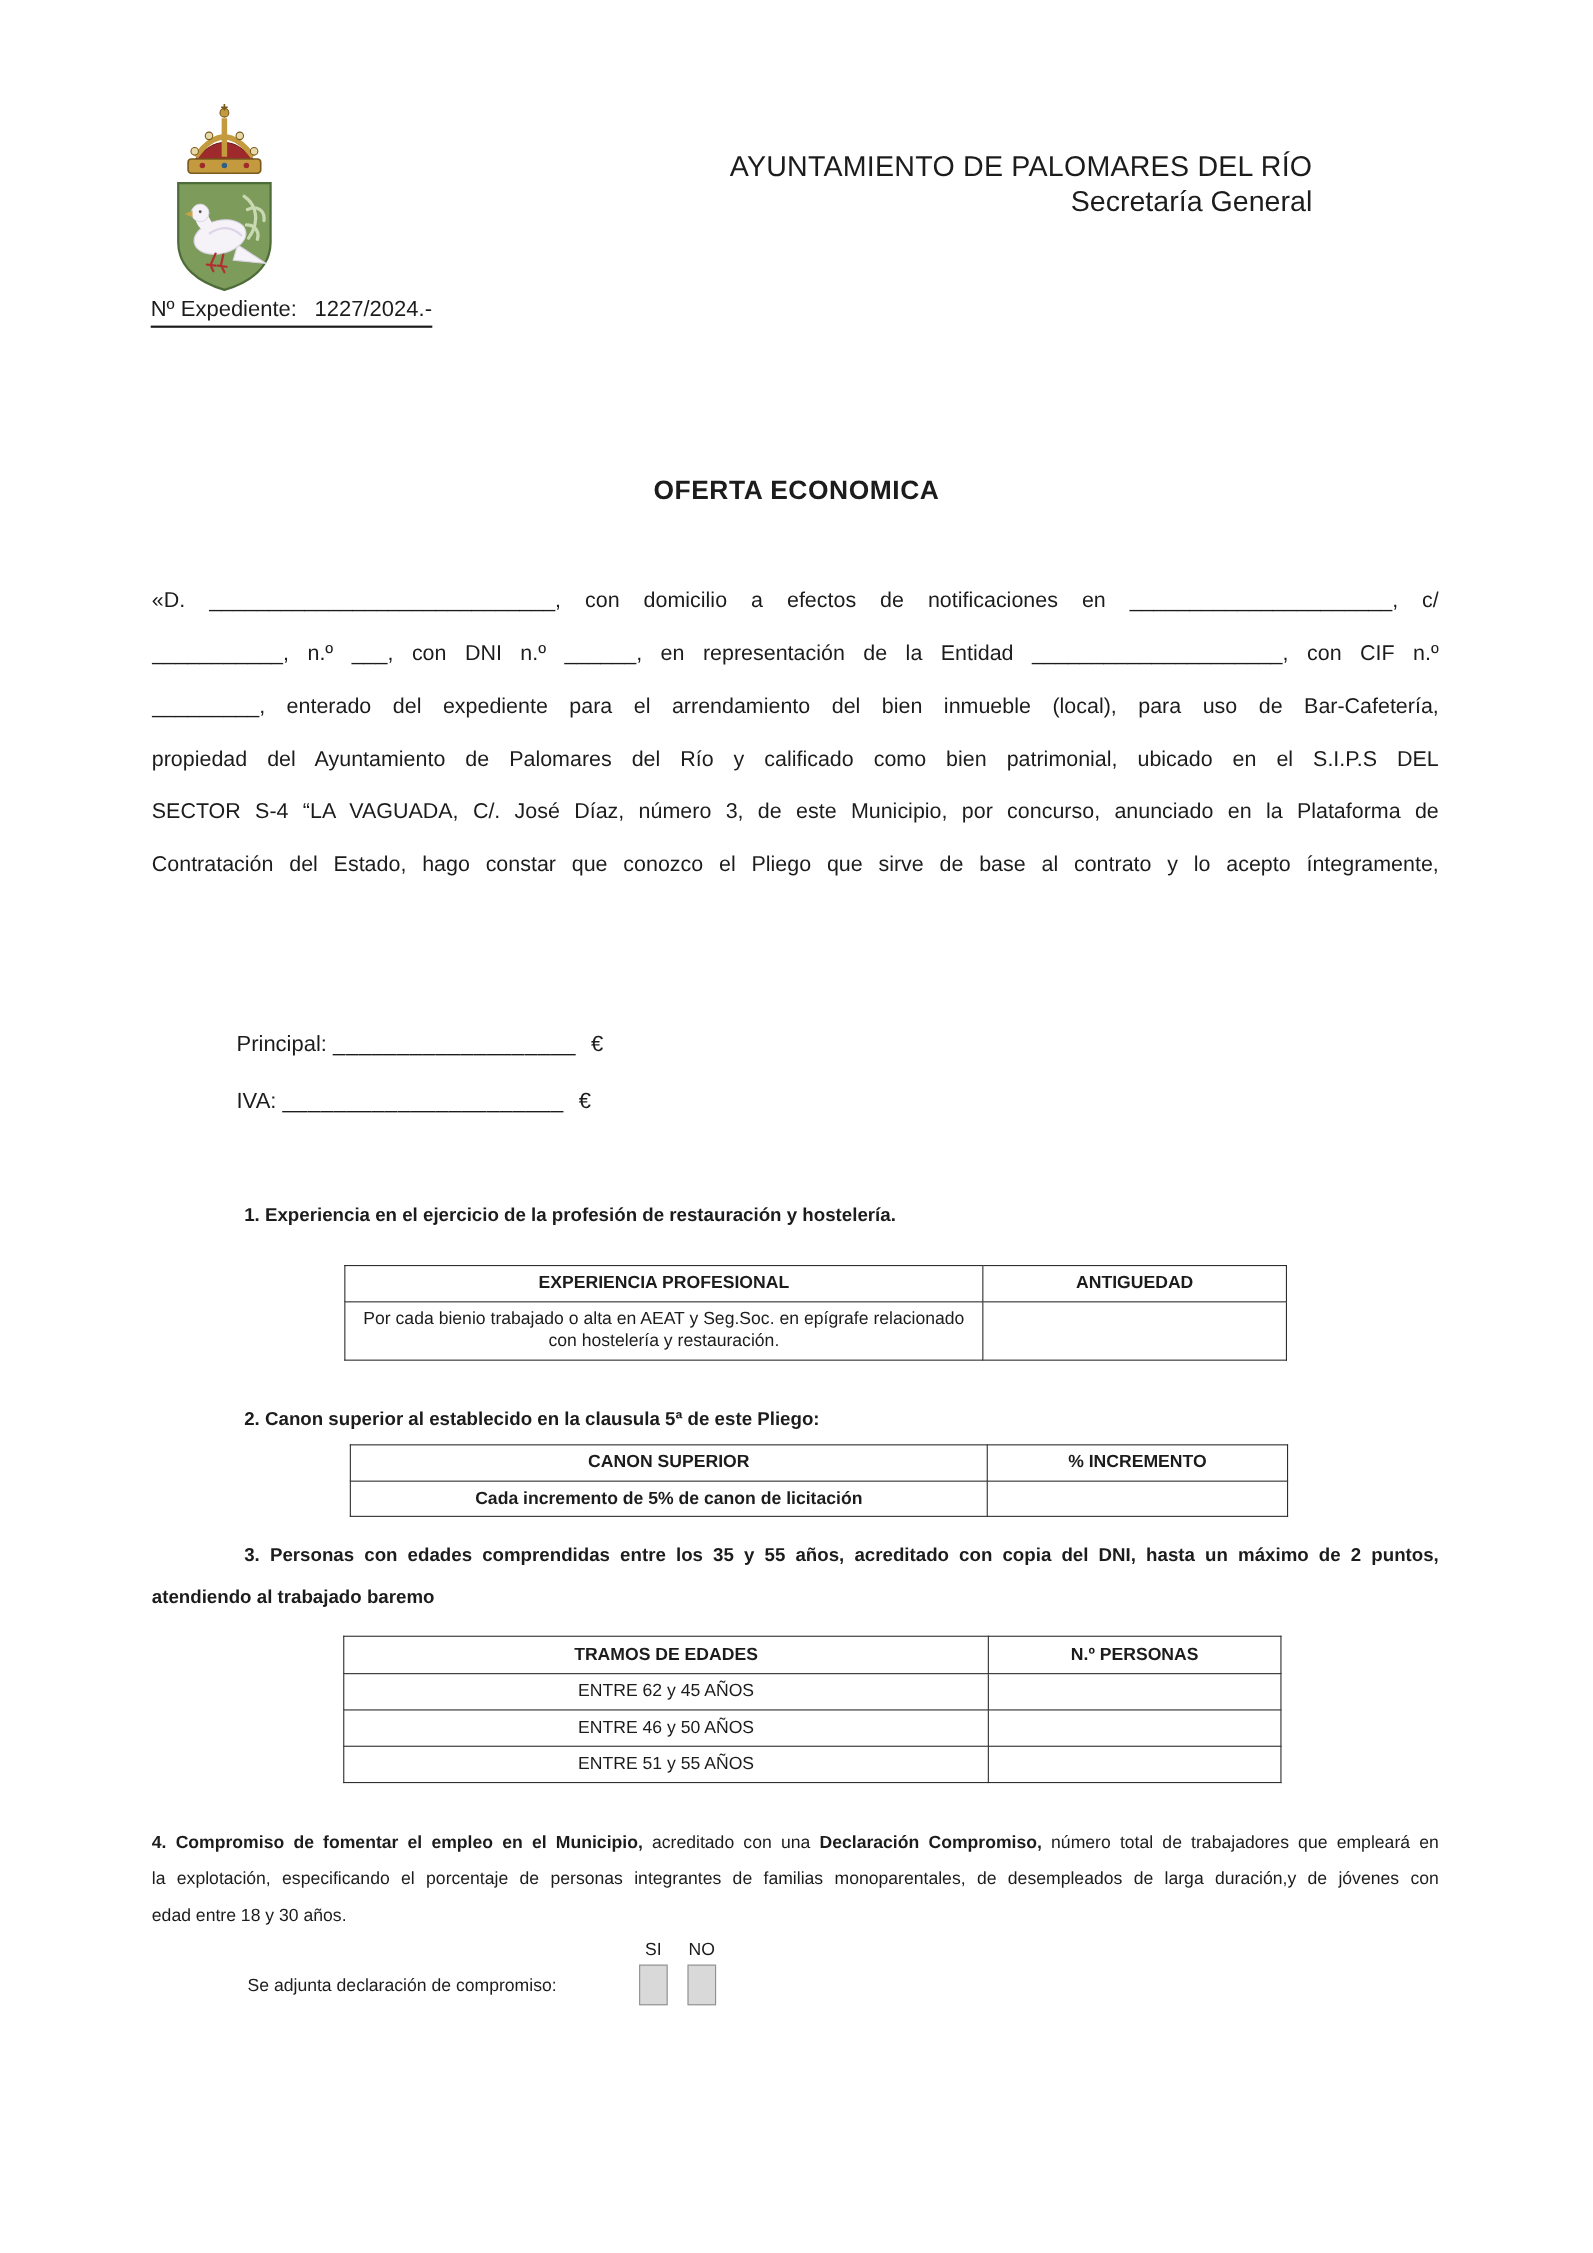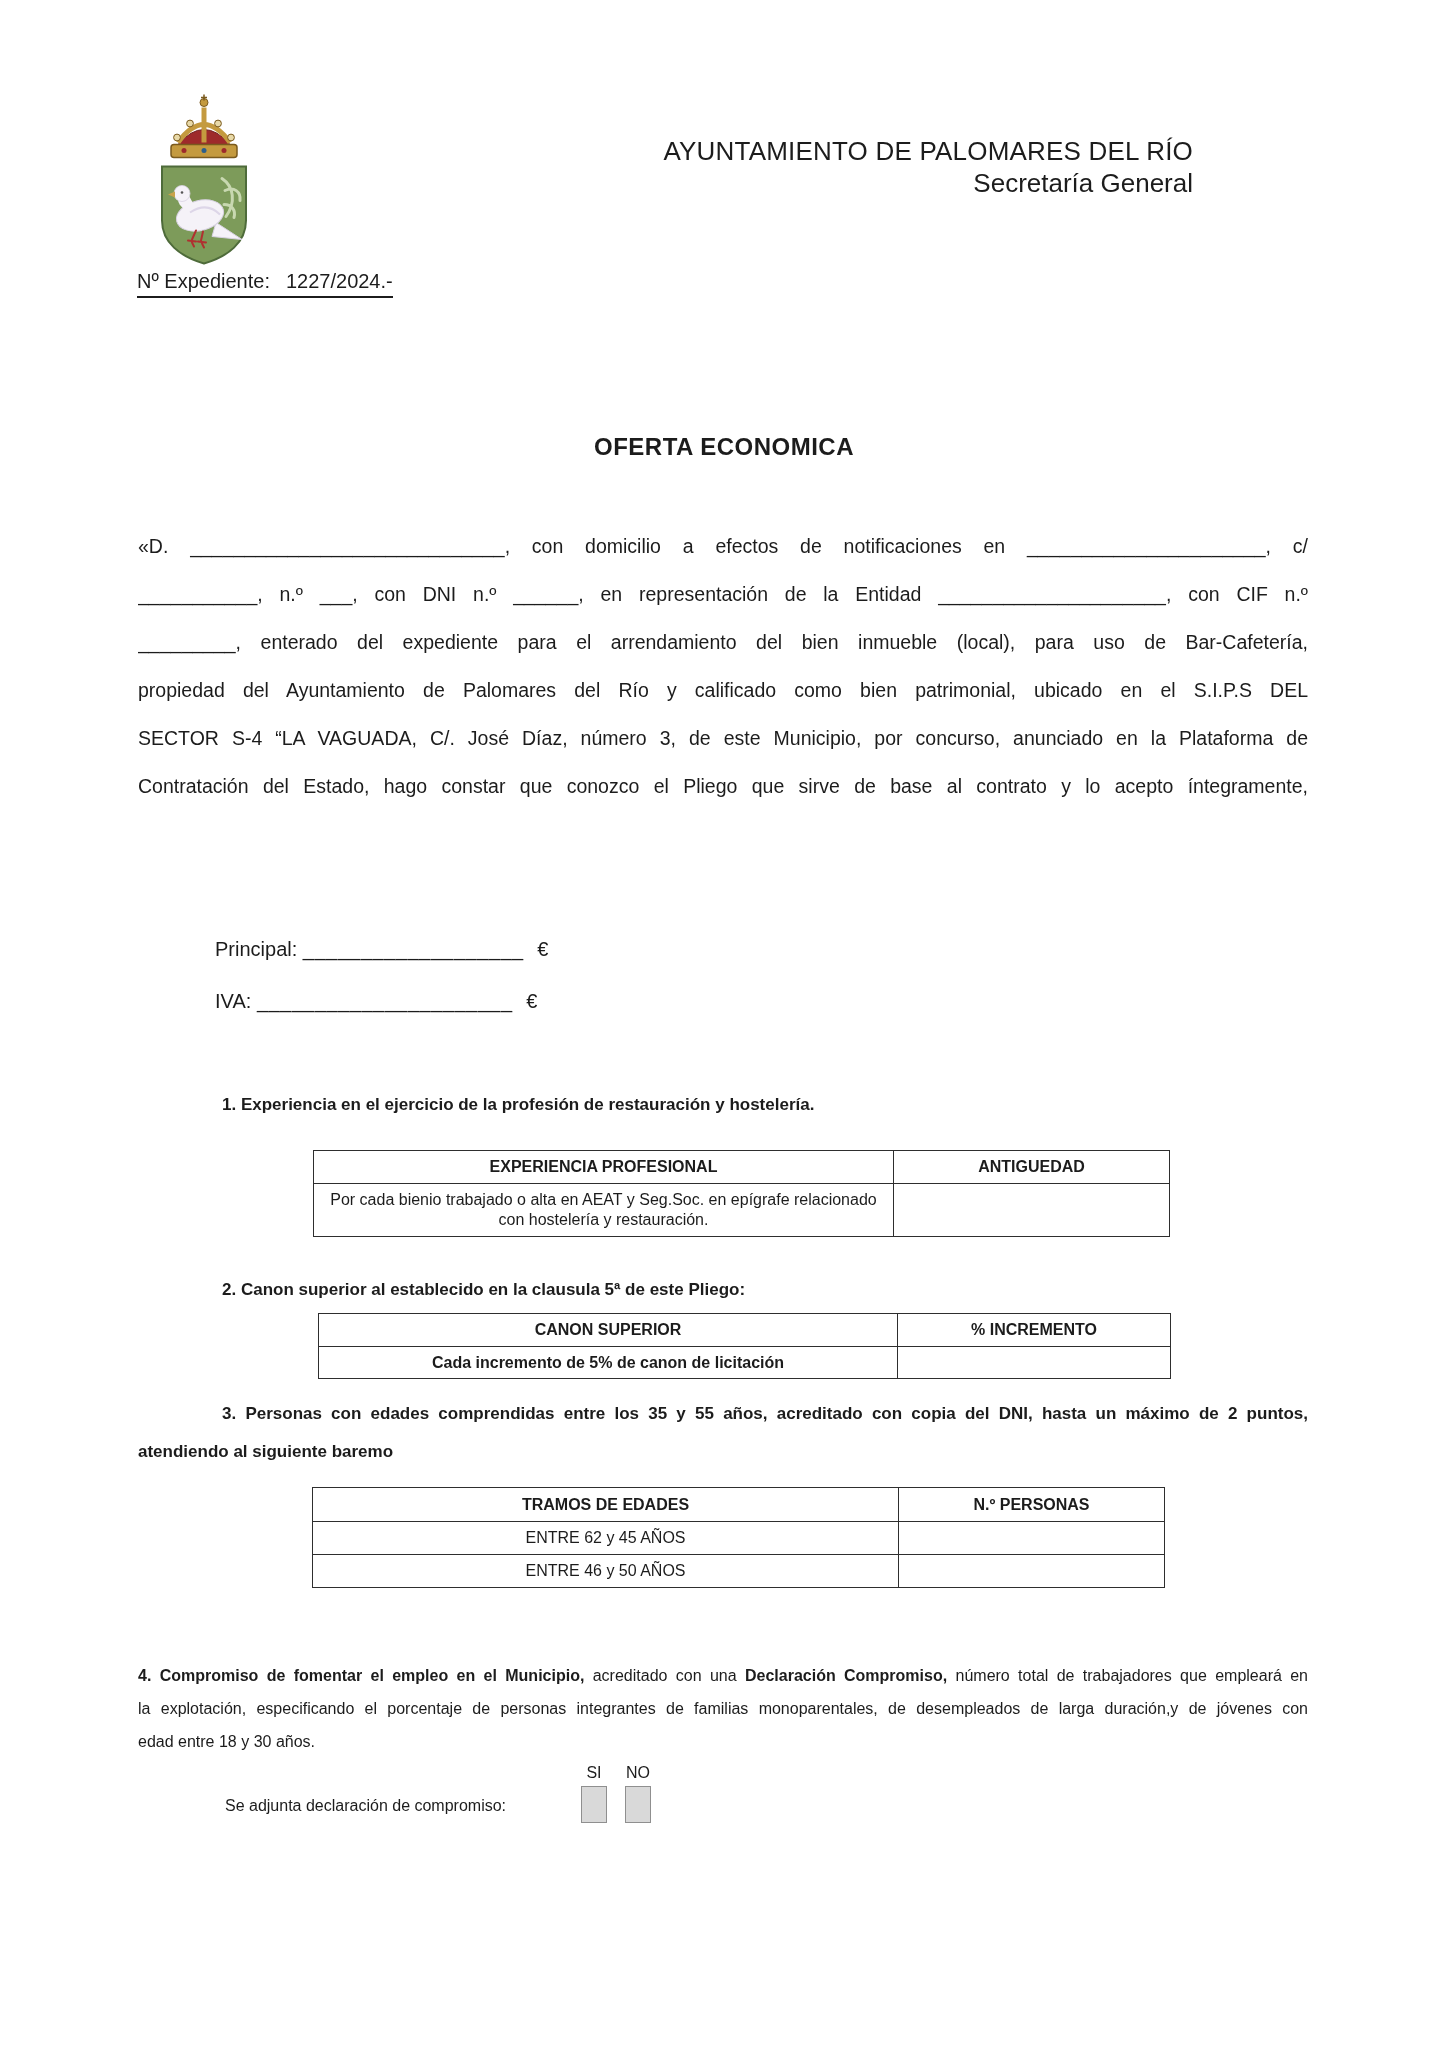--- a/index.html
+++ b/index.html
@@ -158,35 +158,39 @@
       <th class="c2">% INCREMENTO</th>
     </tr>
     <tr>
       <td class="c1 bold">Cada incremento de 5% de canon de licitación</td>
       <td class="c2"></td>
     </tr>
   </tbody>
     </table>
 
   <div class="sec-head" id="h3a">3. Personas con edades comprendidas entre los 35 y 55 años, acreditado con copia del DNI, hasta un máximo de 2 puntos,</div>
-  <div class="sec-head" id="h3b">atendiendo al siguiente baremo</div>
+  <div class="sec-head" id="h3b">atendiendo al trabajado baremo</div>
   <table class="doc" id="table3">
     <tbody>
         <tr>
       <th class="c1">TRAMOS DE EDADES</th>
       <th class="c2">N.º PERSONAS</th>
     </tr>
     <tr>
       <td class="c1">ENTRE 62 y 45 AÑOS</td>
       <td class="c2"></td>
     </tr>
     <tr>
       <td class="c1">ENTRE 46 y 50 AÑOS</td>
       <td class="c2"></td>
     </tr>
+    <tr>
+      <td class="c1">ENTRE 51 y 55 AÑOS</td>
+      <td class="c2"></td>
+    </tr>
   </tbody>
     </table>
 
   <div class="sec4">
     <div class="jline"><span style="font-weight: bold;">4.  Compromiso de fomentar el empleo en el Municipio,</span><span> acreditado con una </span><span style="font-weight: bold;">Declaración Compromiso,</span><span> número total de trabajadores que empleará en</span></div>
     <div class="jline"><span>la explotación, especificando el porcentaje de personas integrantes de familias monoparentales, de desempleados de larga duración,y de jóvenes con</span></div>
     <div class="jline last"><span>edad entre 18 y 30 años.</span></div>
   </div>
 
   <div class="cb-label" id="si-label">SI</div>

